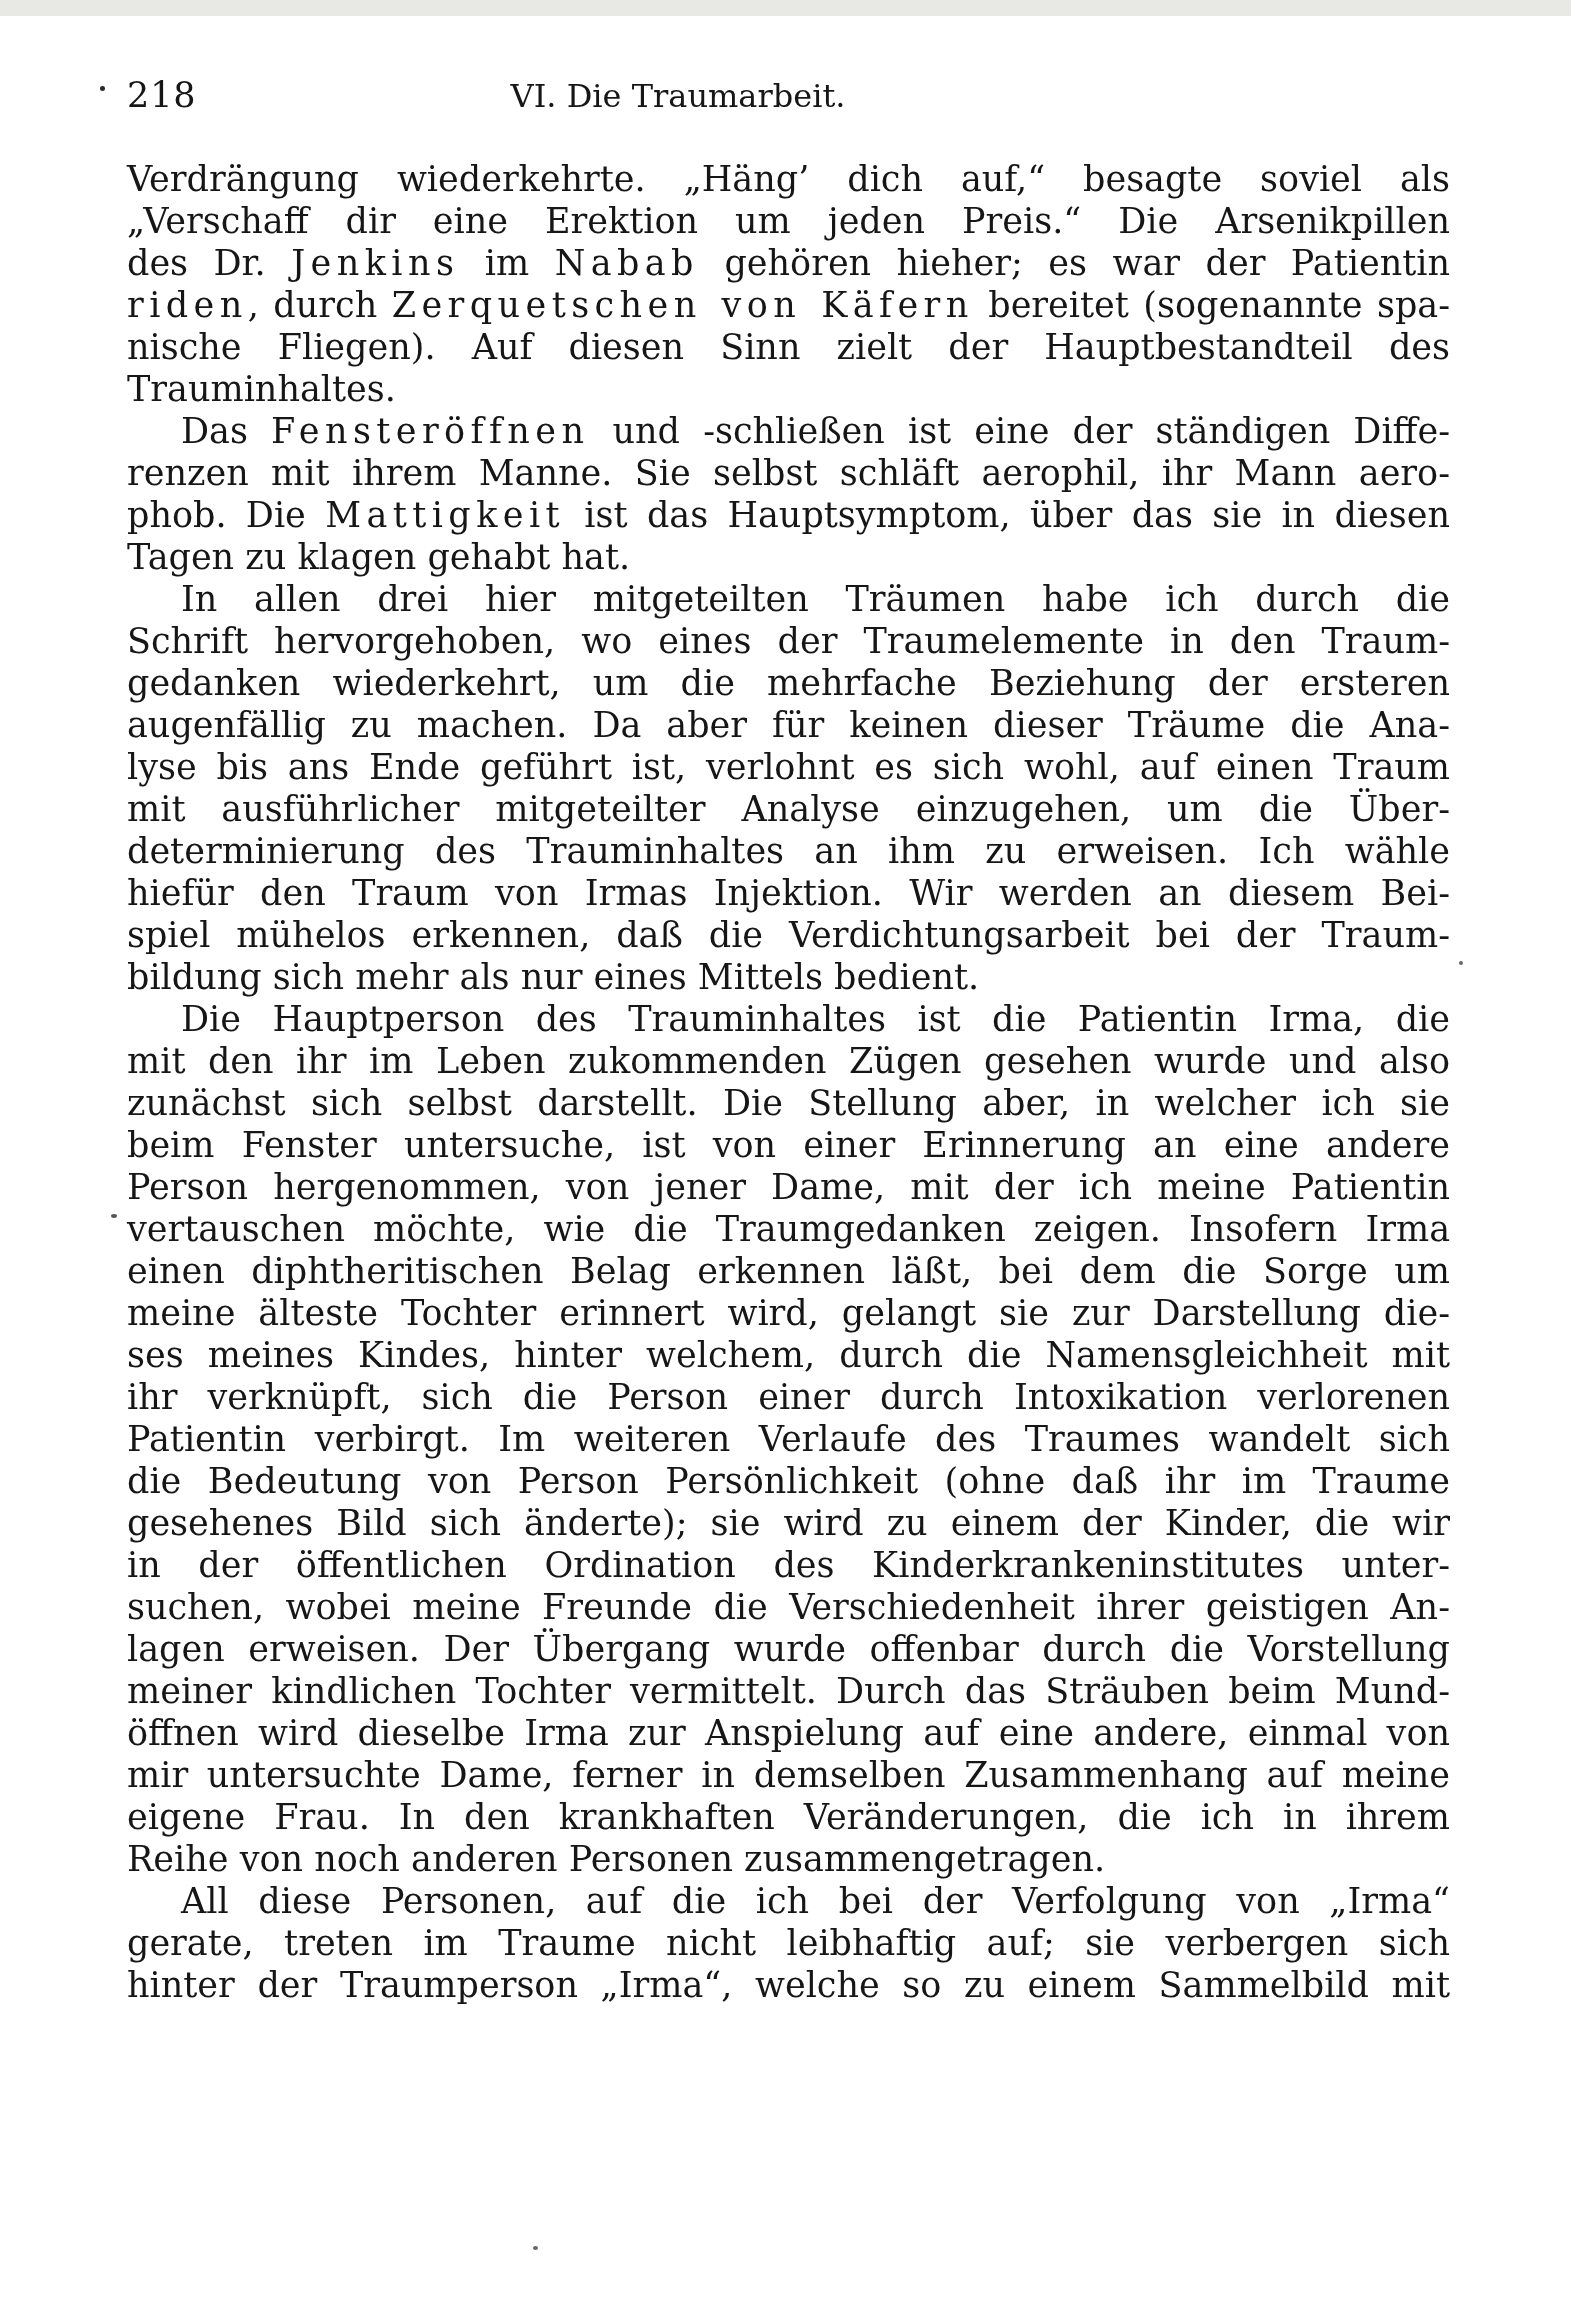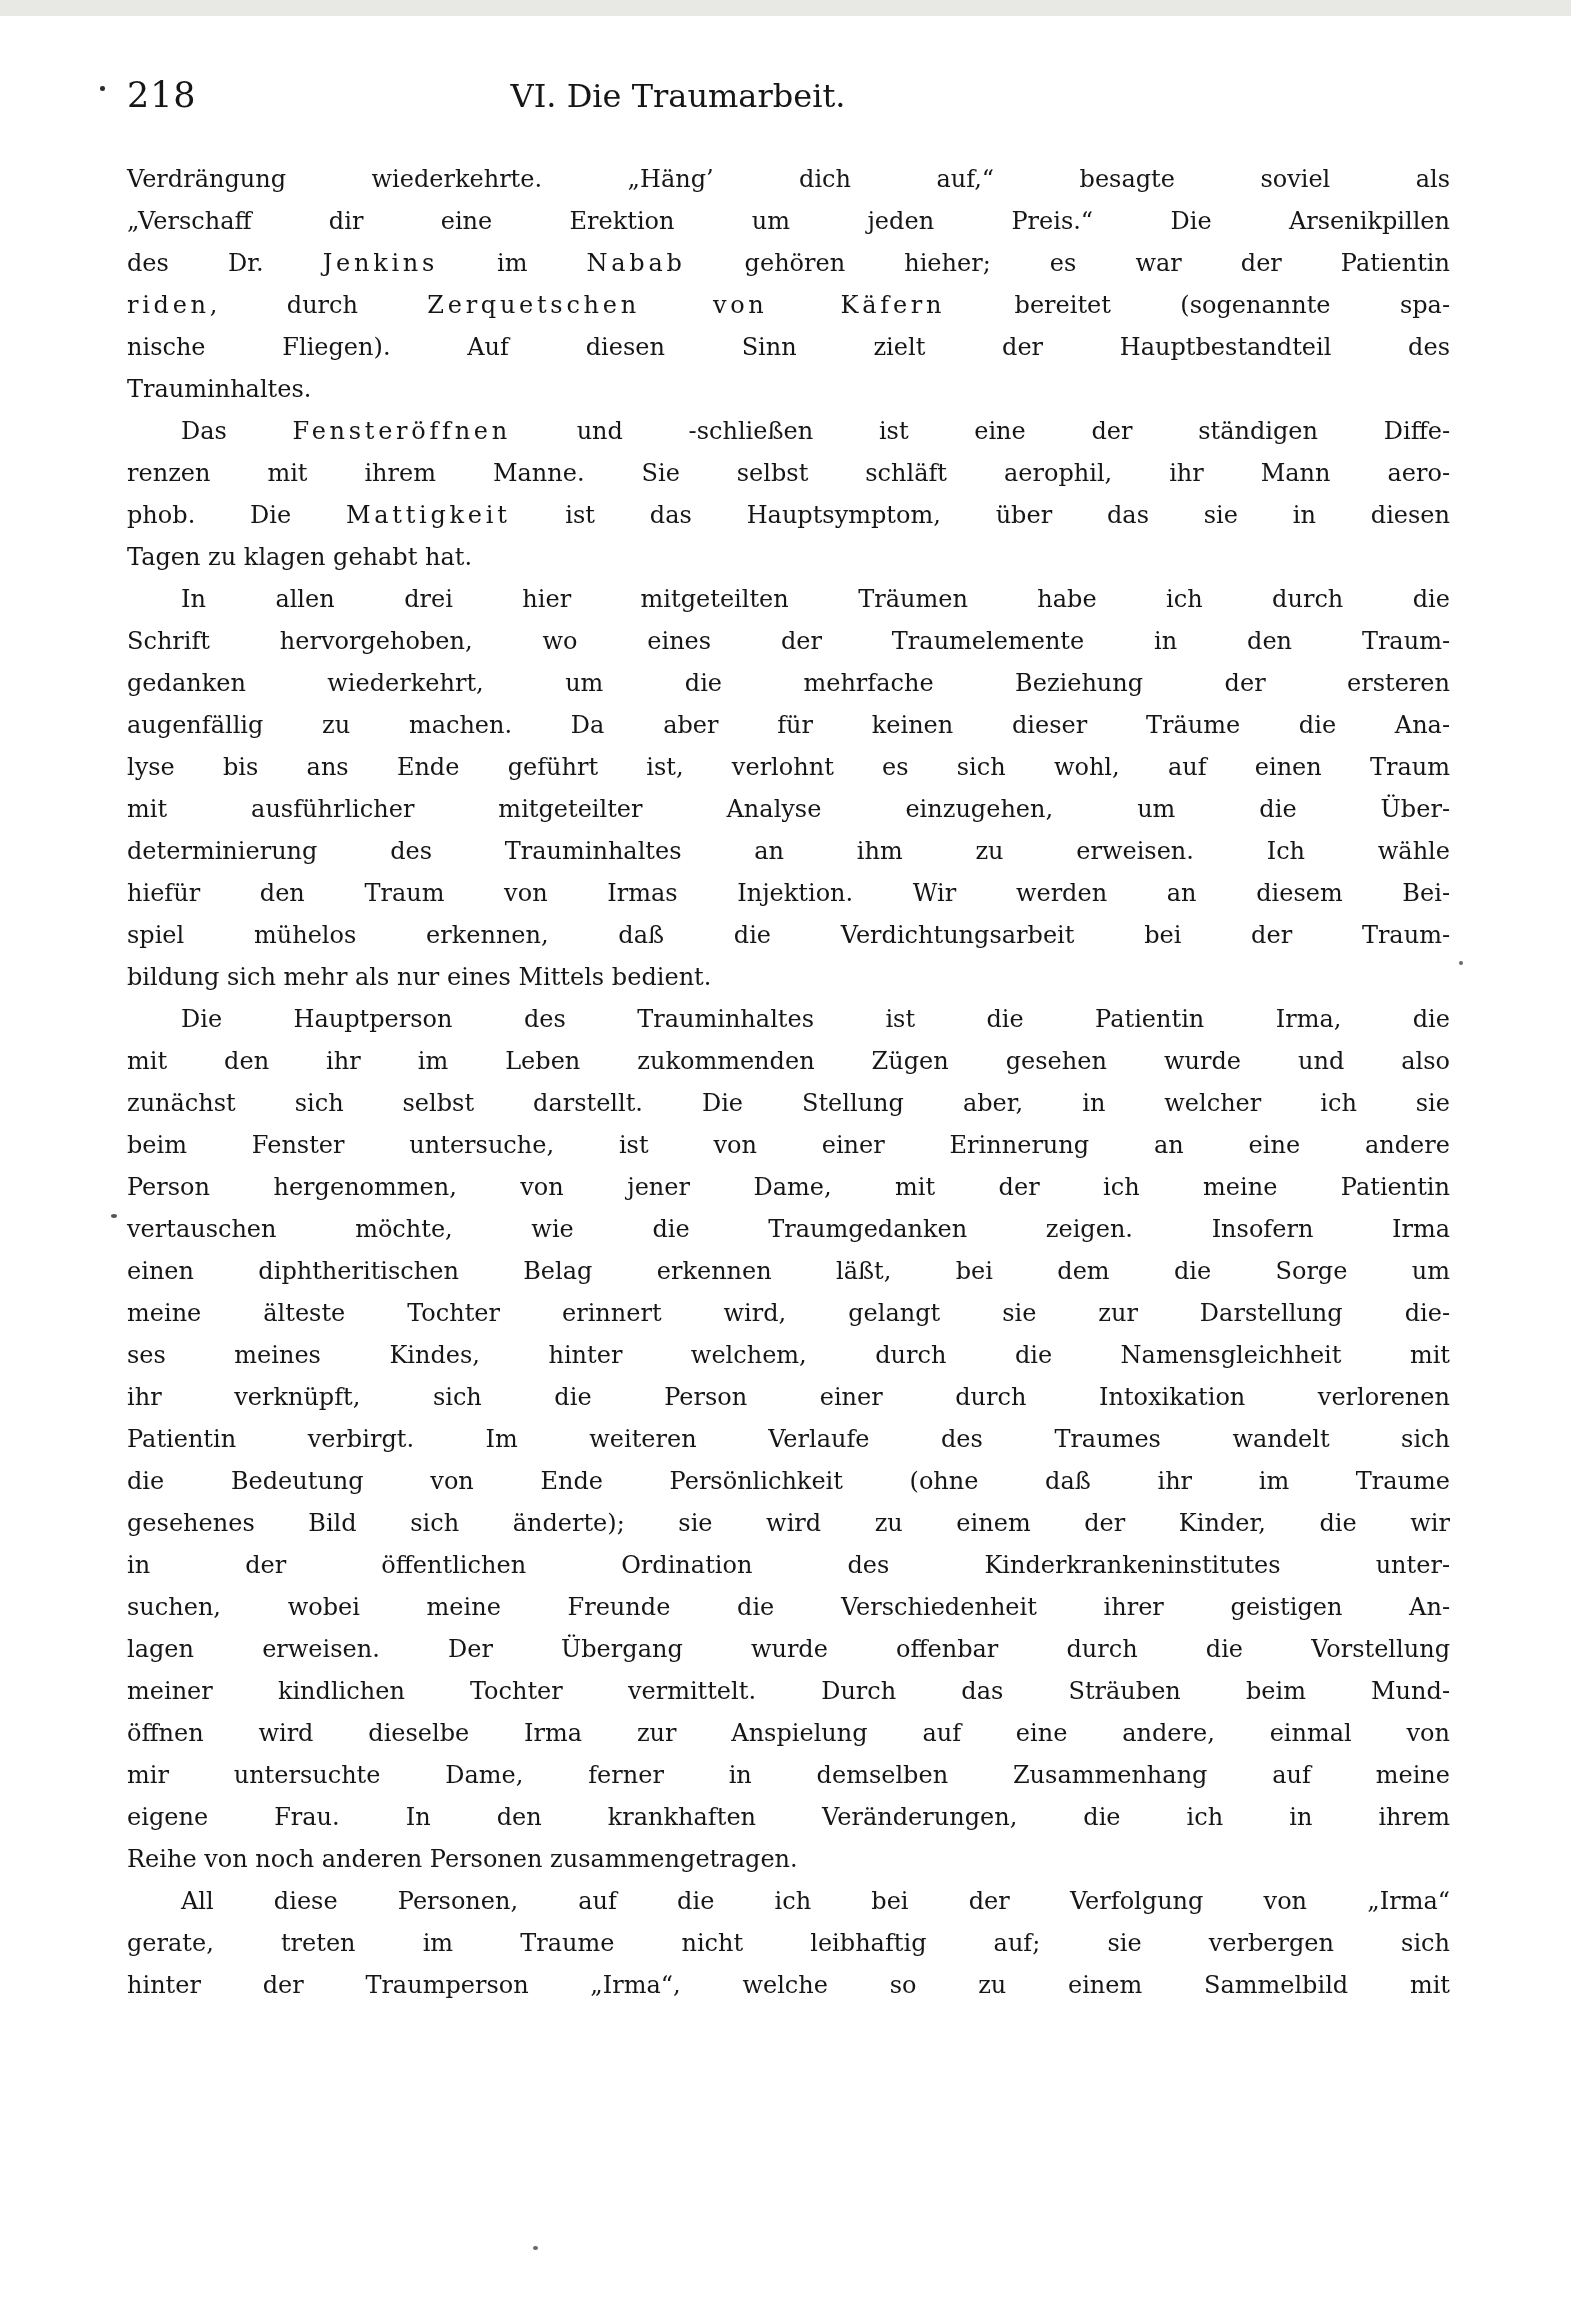--- a/index.html
+++ b/index.html
@@ -39,21 +39,21 @@
     font-size: 32px;
     white-space: nowrap;
     text-align: center;
   }
   .text-block {
     width: 1323px;
   }
   .line {
     height: 42px;
     line-height: 42px;
-    font-size: 24px;
+    font-size: 35px;
     white-space: normal;
   }
   .line.just {
     text-align: justify;
     text-align-last: justify;
     text-justify: inter-word;
   }
   .line.end {
     text-align: center;
     text-align-last: left;
@@ -113,21 +113,21 @@
       <div class="line just"><span>mit den ihr im Leben zukommenden Zügen gesehen wurde und also</span></div>
       <div class="line just"><span>zunächst sich selbst darstellt. Die Stellung aber, in welcher ich sie</span></div>
       <div class="line just"><span>beim Fenster untersuche, ist von einer Erinnerung an eine andere</span></div>
       <div class="line just"><span>Person hergenommen, von jener Dame, mit der ich meine Patientin</span></div>
       <div class="line just"><span>vertauschen möchte, wie die Traumgedanken zeigen. Insofern Irma</span></div>
       <div class="line just"><span>einen diphtheritischen Belag erkennen läßt, bei dem die Sorge um</span></div>
       <div class="line just"><span>meine älteste Tochter erinnert wird, gelangt sie zur Darstellung die-</span></div>
       <div class="line just"><span>ses meines Kindes, hinter welchem, durch die Namensgleichheit mit</span></div>
       <div class="line just"><span>ihr verknüpft, sich die Person einer durch Intoxikation verlorenen</span></div>
       <div class="line just"><span>Patientin verbirgt. Im weiteren Verlaufe des Traumes wandelt sich</span></div>
-      <div class="line just"><span>die Bedeutung von Ende Persönlichkeit (ohne daß ihr im Traume</span></div>
+      <div class="line just"><span>die Bedeutung von Person Persönlichkeit (ohne daß ihr im Traume</span></div>
       <div class="line just"><span>gesehenes Bild sich änderte); sie wird zu einem der Kinder, die wir</span></div>
       <div class="line just"><span>in der öffentlichen Ordination des Kinderkrankeninstitutes unter-</span></div>
       <div class="line just"><span>suchen, wobei meine Freunde die Verschiedenheit ihrer geistigen An-</span></div>
       <div class="line just"><span>lagen erweisen. Der Übergang wurde offenbar durch die Vorstellung</span></div>
       <div class="line just"><span>meiner kindlichen Tochter vermittelt. Durch das Sträuben beim Mund-</span></div>
       <div class="line just"><span>öffnen wird dieselbe Irma zur Anspielung auf eine andere, einmal von</span></div>
       <div class="line just"><span>mir untersuchte Dame, ferner in demselben Zusammenhang auf meine</span></div>
       <div class="line just"><span>eigene Frau. In den krankhaften Veränderungen, die ich in ihrem</span></div>
       <div class="line end"><span>Reihe von noch anderen Personen zusammengetragen.</span></div>
       <div class="line just indent"><span>All diese Personen, auf die ich bei der Verfolgung von „Irma“</span></div>

